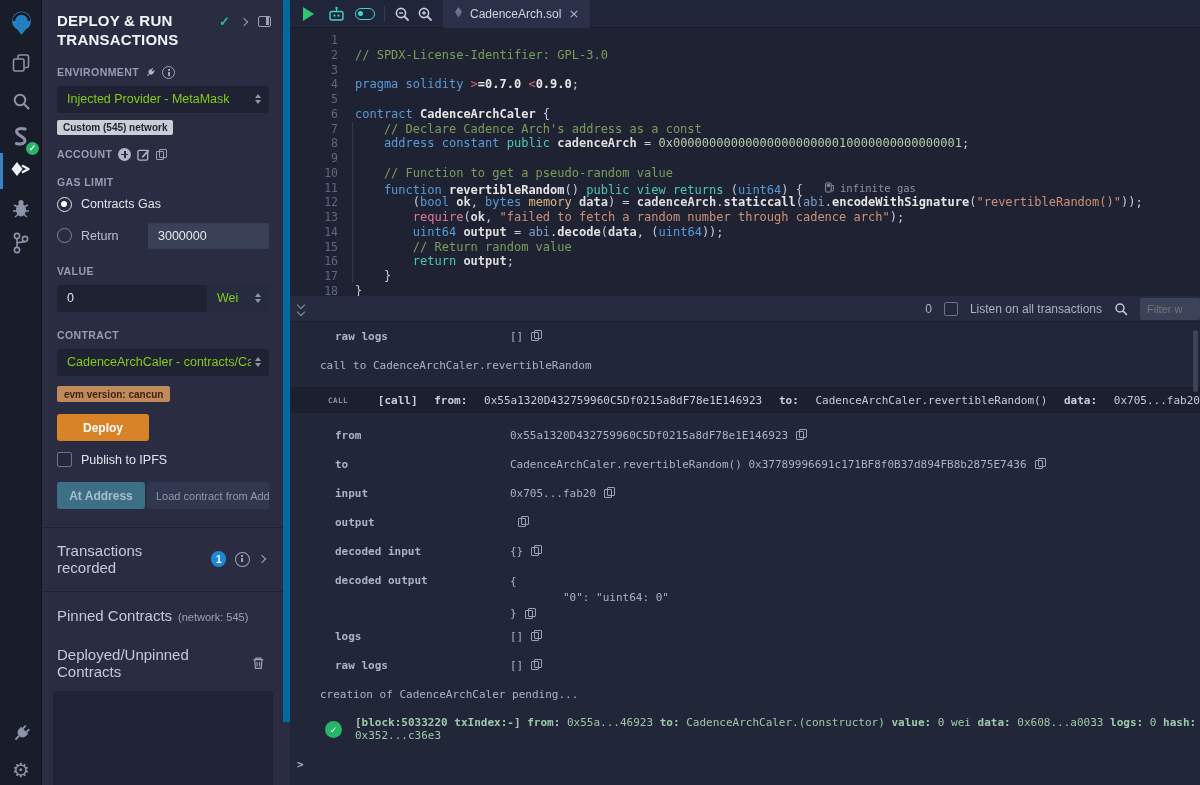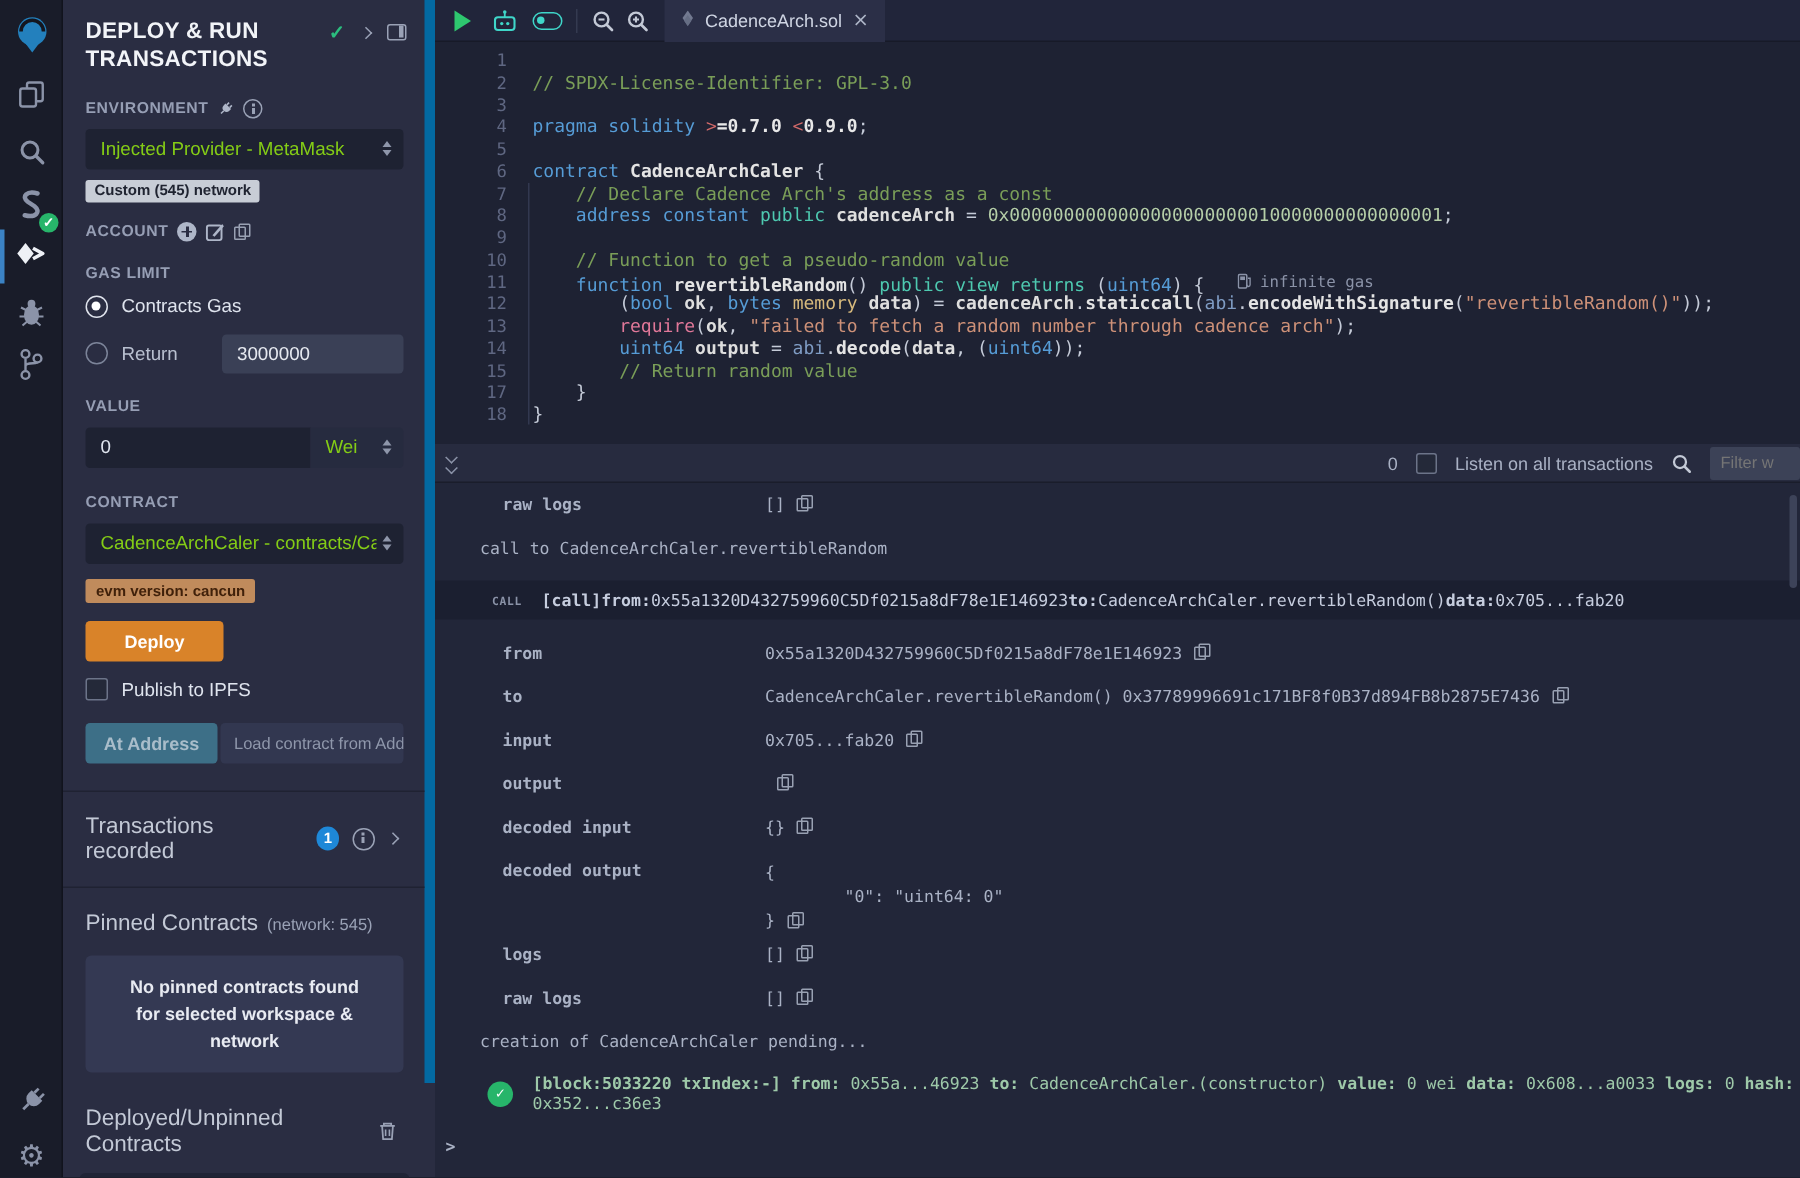--- a/index.html
+++ b/index.html
@@ -100,21 +100,21 @@
             font-family:"DejaVu Sans Mono",monospace;font-size:11px;color:#aab2c5;padding:8px 0 0 30px;}
   .trow{position:relative;min-height:12px;margin-bottom:16px;}
   .tkey{margin-left:15px;font-weight:bold;}
   .tval{position:absolute;left:190px;top:0;white-space:pre;display:inline-flex;align-items:flex-start;}
   .tval .cp{margin-left:8px;margin-top:0px;}
   .tml{min-height:48px;margin-bottom:8px;}
   .tml .tval{display:block;}
   .tml .tval div{line-height:16px;white-space:pre;}
   .tml .tval .cp{margin-left:8px;vertical-align:-2px;}
   .tline{margin-bottom:16px;height:12px;}
-  .tcall{height:26px;margin:0 0 16px -30px;background:#1b1f30;display:flex;align-items:center;padding-left:38px;color:#c6cdde;}
+  .tcall{height:26px;margin:0 0 16px -30px;background:#1b1f30;display:flex;align-items:center;padding-left:38px;color:#c6cdde;justify-content:space-between;}
   .tcall .tag{font-size:7.5px;letter-spacing:.5px;color:#8b93a8;font-weight:bold;margin-right:13px;}
   .b{font-weight:bold;}
   .tsucc{margin:14px 0 16px 5px;display:flex;align-items:center;gap:13px;color:#9ec9a9;}
   .succ-ico{width:17px;height:17px;border-radius:50%;background:#27b56a;color:#fff;font-size:10px;line-height:17px;
             text-align:center;font-weight:bold;flex:none;}
   .tprompt{margin:12px 0 0 -23px;color:#aab2c5;font-weight:bold;}
   #term-scroll{position:absolute;right:2px;top:330px;width:5px;height:62px;background:#3d4359;border-radius:3px;}
 </style>
 </head>
 <body>
@@ -270,21 +270,20 @@
       <span class="count-badge">1</span>
       <span class="info-ic" style="width:15px;height:15px;"></span>
       <span class="chev-r" style="margin-left:auto;margin-right:4px;"></span>
     </div>
 
     <div class="hr" style="margin-top:14px;"></div>
     <div class="row" style="margin-top:15px;gap:6px;align-items:baseline;">
       <span class="section-title">Pinned Contracts</span>
       <span style="font-size:11px;color:#9aa2b6;">(network: 545)</span>
     </div>
-    <div id="empty-box">No pinned contracts found for selected workspace &amp; network</div>
 
     <div class="row" style="margin-top:22px;">
       <span class="section-title">Deployed/Unpinned Contracts</span>
       <svg style="margin-left:auto;margin-right:4px;" width="13" height="14" viewBox="0 0 13 14">
           <path d="M1.5 3.5 h10 M4 3.5 v-1.5 h5 v1.5 M2.8 3.5 l.7 9 h6 l.7 -9" fill="none" stroke="#9aa2b6" stroke-width="1.2"></path>
           <path d="M5.2 6 v4.5 M7.8 6 v4.5" stroke="#9aa2b6" stroke-width="1.1"></path>
         </svg>
     </div>
 
     <div id="contract-card">
@@ -348,20 +347,21 @@
         <div class="cl"><span class="ln">10</span><span class="ct"><span class="tok-c">    // Function to get a pseudo-random value</span></span></div>
         <div class="cl"><span class="ln">11</span><span class="ct"><span class="tok-k">    function </span><span class="tok-f">revertibleRandom</span><span class="tok-p">() </span><span class="tok-g">public view returns </span><span class="tok-p">(</span><span class="tok-k">uint64</span><span class="tok-p">) {</span><span class="gasnote"><svg width="10" height="11" viewBox="0 0 10 11">
                 <rect x="0.6" y="1" width="5.6" height="9" rx="0.8" fill="none" stroke="#8b93a8"></rect>
                 <rect x="1.8" y="2.3" width="3.2" height="2.4" fill="#8b93a8"></rect>
                 <path d="M7 3.5 h1.4 v4.4 a1.1 1.1 0 0 1 -2.2 0" fill="none" stroke="#8b93a8" stroke-width="0.9"></path>
               </svg><span>infinite gas</span></span></span></div>
         <div class="cl"><span class="ln">12</span><span class="ct"><span class="tok-p">        (</span><span class="tok-k">bool</span><span class="tok-v"> ok</span><span class="tok-p">, </span><span class="tok-k">bytes </span><span class="tok-m">memory</span><span class="tok-v"> data</span><span class="tok-p">) = </span><span class="tok-v">cadenceArch</span><span class="tok-p">.</span><span class="tok-f">staticcall</span><span class="tok-p">(</span><span class="tok-a">abi</span><span class="tok-p">.</span><span class="tok-f">encodeWithSignature</span><span class="tok-p">(</span><span class="tok-s">"revertibleRandom()"</span><span class="tok-p">));</span></span></div>
         <div class="cl"><span class="ln">13</span><span class="ct"><span class="tok-r">        require</span><span class="tok-p">(</span><span class="tok-v">ok</span><span class="tok-p">, </span><span class="tok-s">"failed to fetch a random number through cadence arch"</span><span class="tok-p">);</span></span></div>
         <div class="cl"><span class="ln">14</span><span class="ct"><span class="tok-k">        uint64</span><span class="tok-v"> output </span><span class="tok-p">= </span><span class="tok-a">abi</span><span class="tok-p">.</span><span class="tok-f">decode</span><span class="tok-p">(</span><span class="tok-v">data</span><span class="tok-p">, (</span><span class="tok-k">uint64</span><span class="tok-p">));</span></span></div>
         <div class="cl"><span class="ln">15</span><span class="ct"><span class="tok-c">        // Return random value</span></span></div>
+        <div class="cl"><span class="ln">16</span><span class="ct"><span class="tok-g">        return</span><span class="tok-v"> output</span><span class="tok-p">;</span></span></div>
         <div class="cl"><span class="ln">17</span><span class="ct"><span class="tok-p">    }</span></span></div>
         <div class="cl"><span class="ln">18</span><span class="ct"><span class="tok-p">}</span></span></div>
       </div>
   </div>
 
   <div id="term-head">
     <span class="dbl-chev">
         <i></i>
         <i></i>
       </span>

